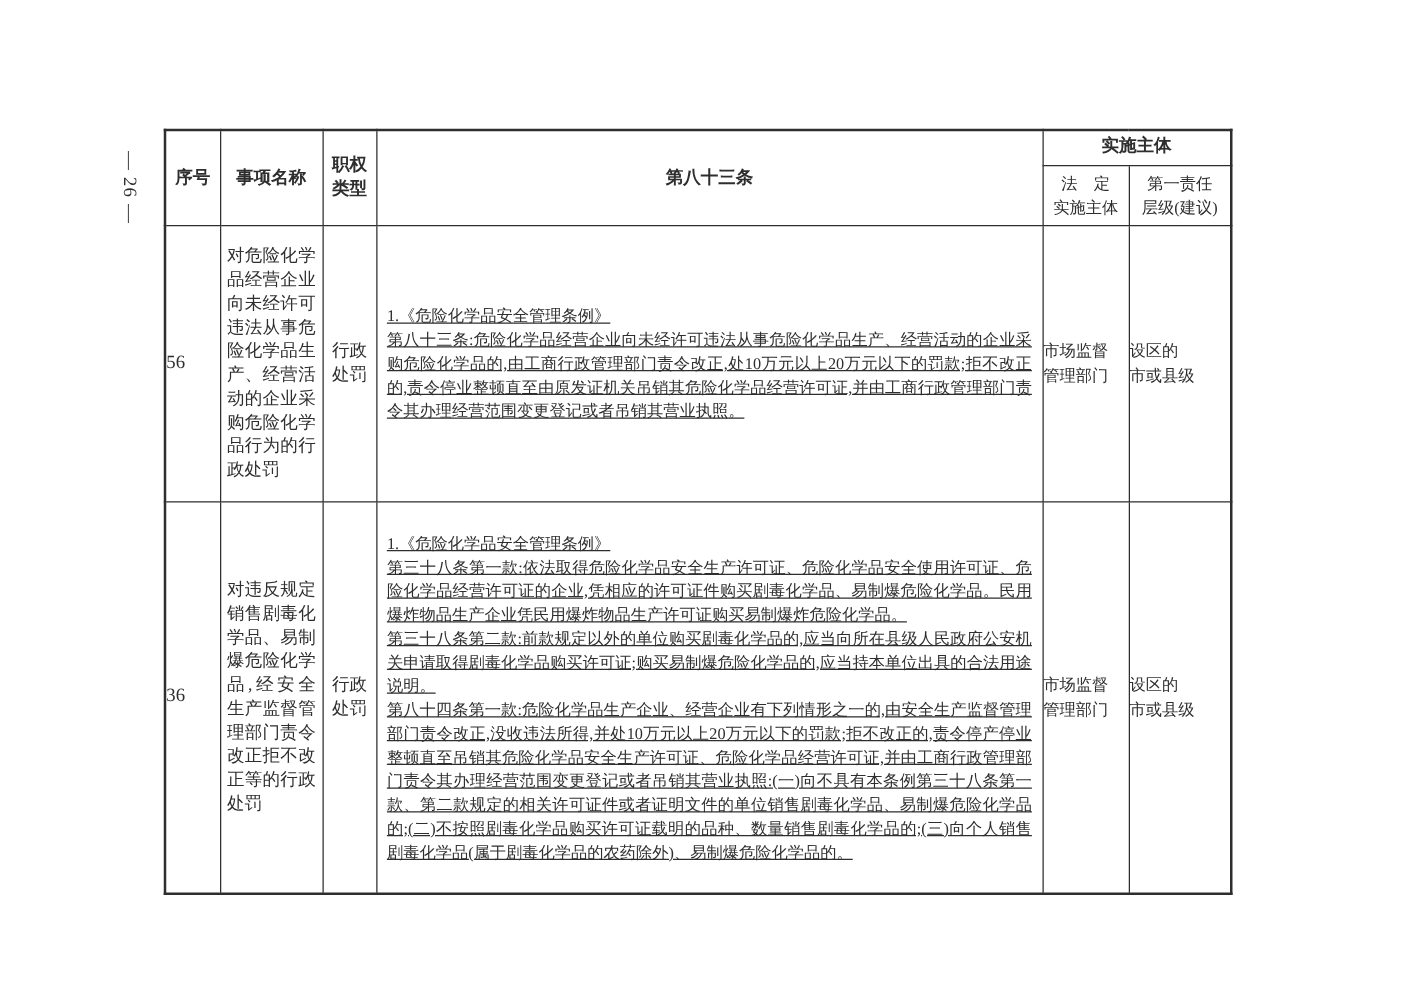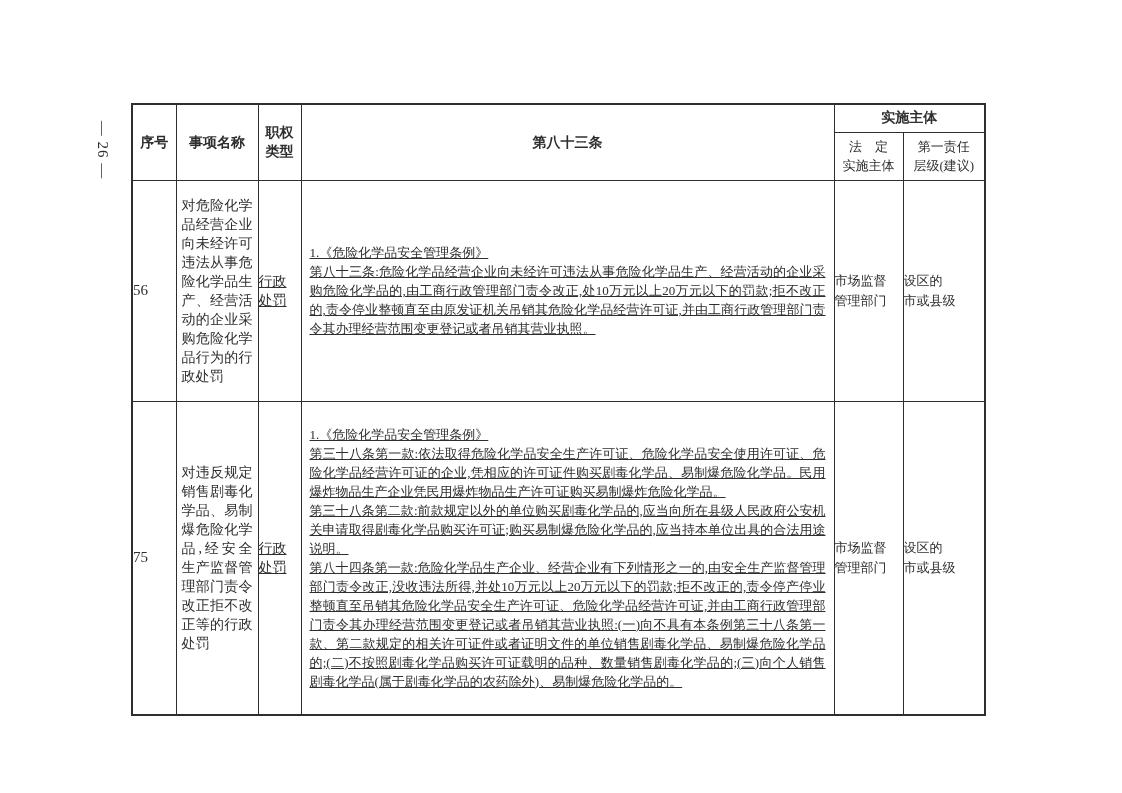--- a/index.html
+++ b/index.html
@@ -41,21 +41,21 @@
   .doc .sub-h  { height: 48px; font-size: 13px; line-height: 19px; font-weight: normal; }
   .prewrap { white-space: pre-line; }
   tr.r56 { height: 221px; }
   tr.r57 { height: 314px; }
   td.num  { font-size: 15px; }
   td.name {
     padding: 0 5px;
     font-size: 14px; line-height: 19px;
     text-align: justify; text-justify: inter-ideograph;
   }
-  td.type { text-align: left; font-size: 14px; line-height: 19px; text-decoration: underline; }
+  td.type { text-align: center; font-size: 14px; line-height: 19px; }
   td.basis {
     padding: 3px 8px;
     font-size: 13px; line-height: 19px;
     text-align: justify; text-justify: inter-ideograph; text-decoration: underline;
   }
   td.subject, td.level { text-align: left; font-size: 13px; line-height: 20px; }
 </style>
 </head>
 <body>
 
@@ -97,21 +97,21 @@
         <td class="basis">
           <div>1.《危险化学品安全管理条例》</div>
           <div>第八十三条:危险化学品经营企业向未经许可违法从事危险化学品生产、经营活动的企业采购危险化学品的,由工商行政管理部门责令改正,处10万元以上20万元以下的罚款;拒不改正的,责令停业整顿直至由原发证机关吊销其危险化学品经营许可证,并由工商行政管理部门责令其办理经营范围变更登记或者吊销其营业执照。</div>
         </td>
         <td class="subject prewrap">市场监督
 管理部门</td>
         <td class="level prewrap">设区的
 市或县级</td>
       </tr>
       <tr class="r57">
-        <td class="num">75</td>
+        <td class="num">36</td>
         <td class="name">对违反规定销售剧毒化学品、易制爆危险化学品,经安全生产监督管理部门责令改正拒不改正等的行政处罚</td>
         <td class="type prewrap">行政
 处罚</td>
         <td class="basis">
           <div>1.《危险化学品安全管理条例》</div>
           <div>第三十八条第一款:依法取得危险化学品安全生产许可证、危险化学品安全使用许可证、危险化学品经营许可证的企业,凭相应的许可证件购买剧毒化学品、易制爆危险化学品。民用爆炸物品生产企业凭民用爆炸物品生产许可证购买易制爆炸危险化学品。</div>
           <div>第三十八条第二款:前款规定以外的单位购买剧毒化学品的,应当向所在县级人民政府公安机关申请取得剧毒化学品购买许可证;购买易制爆危险化学品的,应当持本单位出具的合法用途说明。</div>
           <div>第八十四条第一款:危险化学品生产企业、经营企业有下列情形之一的,由安全生产监督管理部门责令改正,没收违法所得,并处10万元以上20万元以下的罚款;拒不改正的,责令停产停业整顿直至吊销其危险化学品安全生产许可证、危险化学品经营许可证,并由工商行政管理部门责令其办理经营范围变更登记或者吊销其营业执照:(一)向不具有本条例第三十八条第一款、第二款规定的相关许可证件或者证明文件的单位销售剧毒化学品、易制爆危险化学品的;(二)不按照剧毒化学品购买许可证载明的品种、数量销售剧毒化学品的;(三)向个人销售剧毒化学品(属于剧毒化学品的农药除外)、易制爆危险化学品的。</div>
         </td>
         <td class="subject prewrap">市场监督

